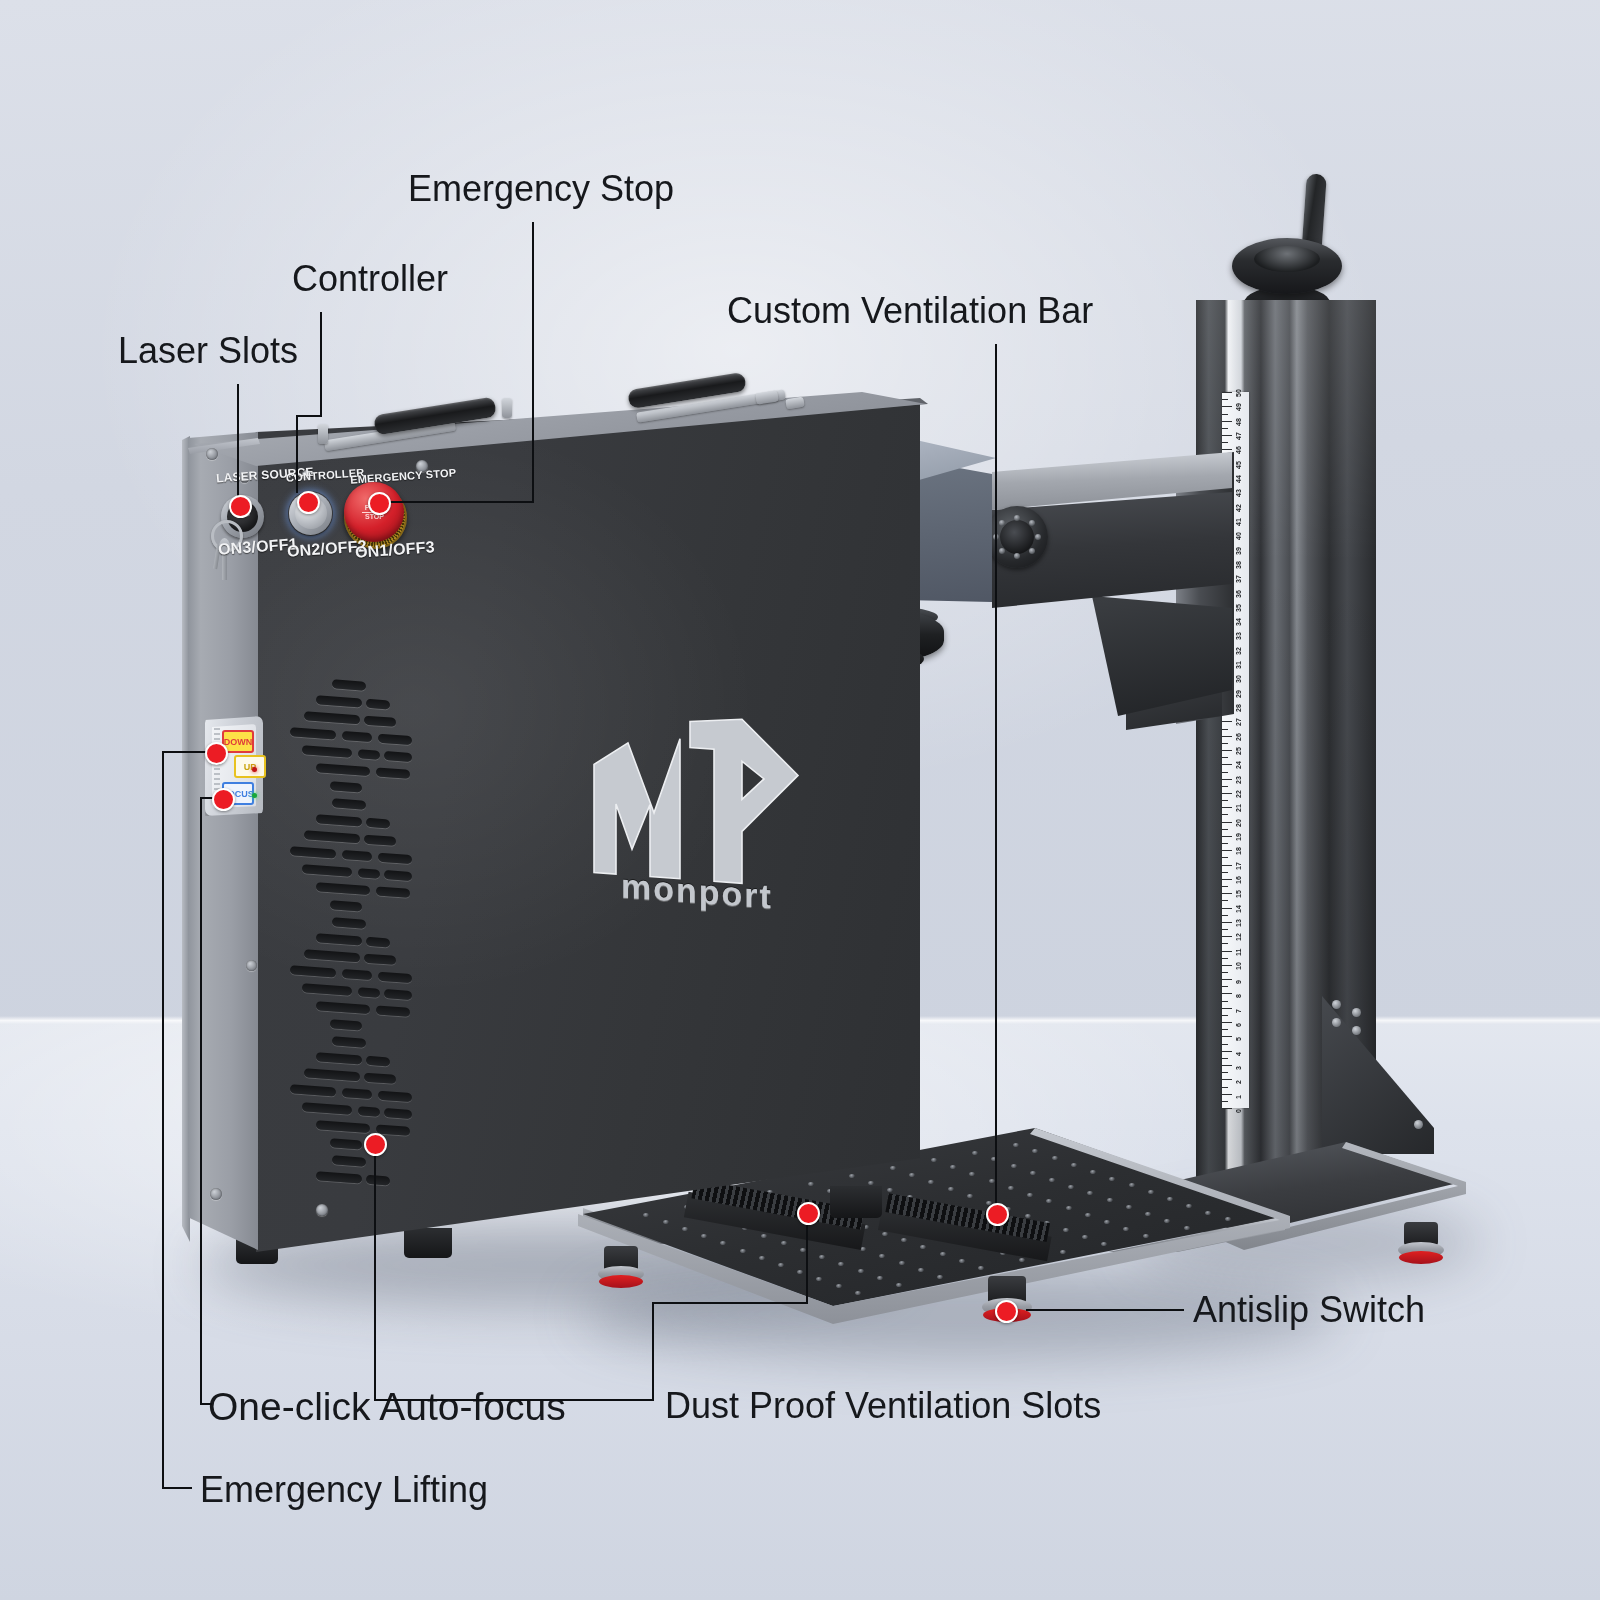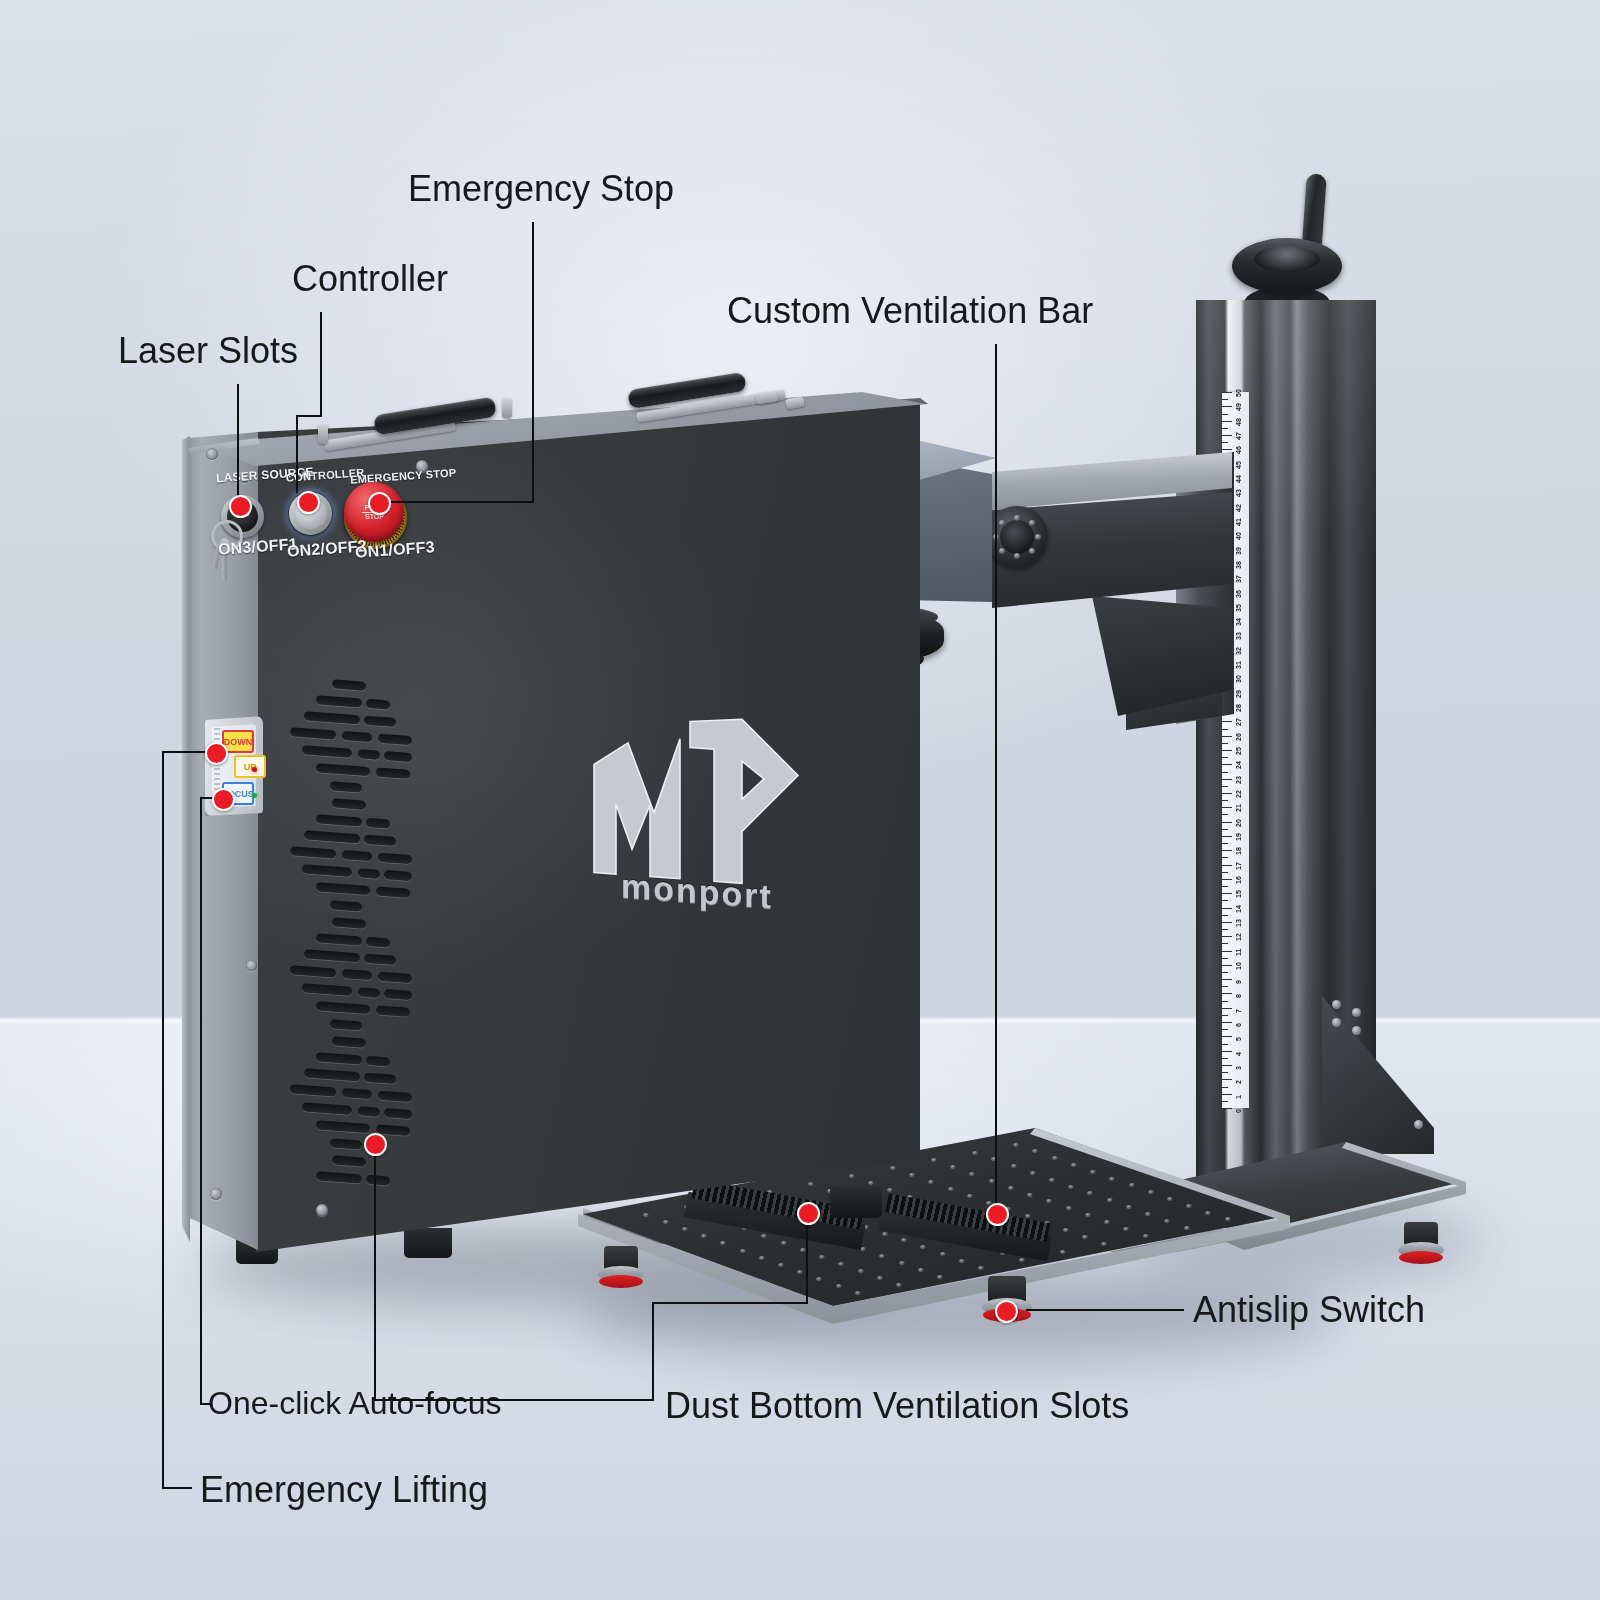--- a/index.html
+++ b/index.html
@@ -810,27 +810,27 @@
     <div class="callout" style="left:1193px;top:1289px;font-size:36px;">Antislip Switch</div>
     <div class="leader h" style="left:1026px;top:1309px;width:158px;"></div>
     <div class="dot" style="left:995px;top:1300px;"></div>
 
     <div class="callout" style="left:200px;top:1469px;font-size:36px;">Emergency Lifting</div>
     <div class="leader h" style="left:162px;top:751px;width:52px;"></div>
     <div class="leader v" style="left:162px;top:751px;height:738px;"></div>
     <div class="leader h" style="left:162px;top:1487px;width:30px;"></div>
     <div class="dot" style="left:205px;top:742px;"></div>
 
-    <div class="callout" style="left:208px;top:1385px;font-size:32px;">One-click Auto-focus</div>
+    <div class="callout" style="left:208px;top:1385px;font-size:39px;">One-click Auto-focus</div>
     <div class="leader h" style="left:200px;top:797px;width:22px;"></div>
     <div class="leader v" style="left:200px;top:797px;height:608px;"></div>
     <div class="leader h" style="left:200px;top:1403px;width:12px;"></div>
     <div class="dot" style="left:212px;top:788px;"></div>
 
-    <div class="callout" style="left:665px;top:1385px;font-size:36px;">Dust Bottom Ventilation Slots</div>
+    <div class="callout" style="left:665px;top:1385px;font-size:36px;">Dust Proof Ventilation Slots</div>
     <div class="leader v" style="left:374px;top:1148px;height:252px;"></div>
     <div class="leader h" style="left:374px;top:1399px;width:280px;"></div>
     <div class="leader v" style="left:652px;top:1302px;height:98px;"></div>
     <div class="leader h" style="left:652px;top:1302px;width:156px;"></div>
     <div class="leader v" style="left:806px;top:1210px;height:94px;"></div>
     <div class="dot" style="left:364px;top:1133px;"></div>
     <div class="dot" style="left:797px;top:1202px;"></div>
   </div>
 
 </div>

